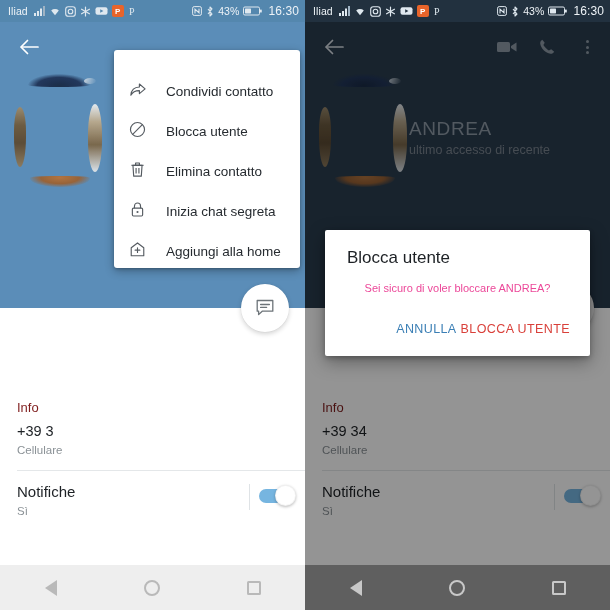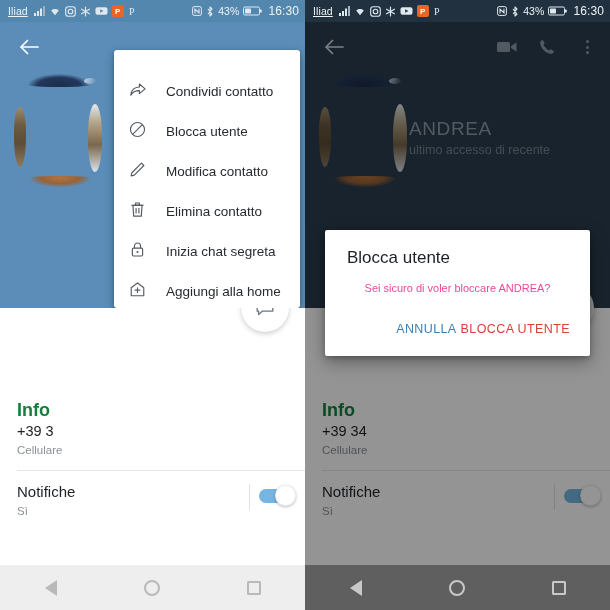--- a/index.html
+++ b/index.html
@@ -16,21 +16,21 @@
   .statusbar {
     position:relative; height:22px; width:100%;
     display:flex; align-items:center; justify-content:space-between;
     padding:0 6px 0 8px; color:#eef3f7;
     font-size:10.5px; letter-spacing:.1px;
     z-index:30;
   }
   .phone.left  .statusbar { background:#5487ae; }
   .phone.right .statusbar { background:#22313f; }
   .sb-left, .sb-right { display:flex; align-items:center; gap:4px; }
-  .sb-carrier { font-size:10.5px; margin-right:2px;text-decoration:underline; }
+  .sb-carrier { font-size:10.5px; margin-right:2px; }
   .sb-icon { display:inline-flex; align-items:center; justify-content:center; }
   .sb-icon svg { display:block; }
   .sb-badge {
     width:12px;height:12px;border-radius:2px;background:#e8642a;
     display:inline-flex;align-items:center;justify-content:center;
     font-size:8px;color:#fff;font-weight:bold;
   }
   .sb-time { font-size:12px; margin-left:2px; }
   .sb-batt { font-size:10.5px; }
 
@@ -107,21 +107,21 @@
 
   .fab {
     position:absolute; right:16px; top:-24px;
     width:48px; height:48px; border-radius:50%;
     background:#ffffff; box-shadow:0 2px 5px rgba(0,0,0,.18), 0 0 0 .5px rgba(0,0,0,.04);
     display:flex; align-items:center; justify-content:center; cursor:pointer; z-index:6;
   }
 
   .info-title {
     position:absolute; left:17px; top:92px;
-    font-size:18px; color:#15803d; font-weight:bold;
+    font-size:13px; color:#7f1d1d; font-weight:normal;
   }
   .info-value {
     position:absolute; left:17px; top:115px;
     font-size:14.5px; color:#1d2125;
   }
   .info-sub {
     position:absolute; left:17px; top:136px;
     font-size:11.5px; color:#8a9196;
   }
   .divider {
@@ -287,28 +287,20 @@
           <span class="menu-label">Condividi contatto</span>
         </div>
         <div class="menu-item">
           <span class="menu-icon">
             <svg width="19" height="19" viewBox="0 0 20 20">
                 <circle cx="10" cy="10" r="7.4" fill="none" stroke="#555b61" stroke-width="1.2"></circle>
                 <path d="M4.9 15.1 L15.1 4.9" stroke="#555b61" stroke-width="1.2"></path>
               </svg>
           </span>
           <span class="menu-label">Blocca utente</span>
-        </div>
-        <div class="menu-item">
-          <span class="menu-icon">
-            <svg width="19" height="19" viewBox="0 0 20 20">
-                <path d="M14.2 3.3 L16.7 5.8 L6.6 15.9 L3.3 16.7 L4.1 13.4 Z" fill="none" stroke="#555b61" stroke-width="1.2" stroke-linejoin="round"></path>
-              </svg>
-          </span>
-          <span class="menu-label">Modifica contatto</span>
         </div>
         <div class="menu-item">
           <span class="menu-icon">
             <svg width="19" height="19" viewBox="0 0 20 20">
                 <g fill="none" stroke="#555b61" stroke-width="1.2" stroke-linejoin="round">
                   <path d="M5.2 5.6 H14.8 L14 17 H6 Z"></path>
                   <path d="M3.6 5.6 H16.4"></path>
                   <path d="M8 3.2 H12 V5.6 H8 Z"></path>
                   <path d="M8.5 8.3 V14.2 M11.5 8.3 V14.2"></path>
                 </g>

